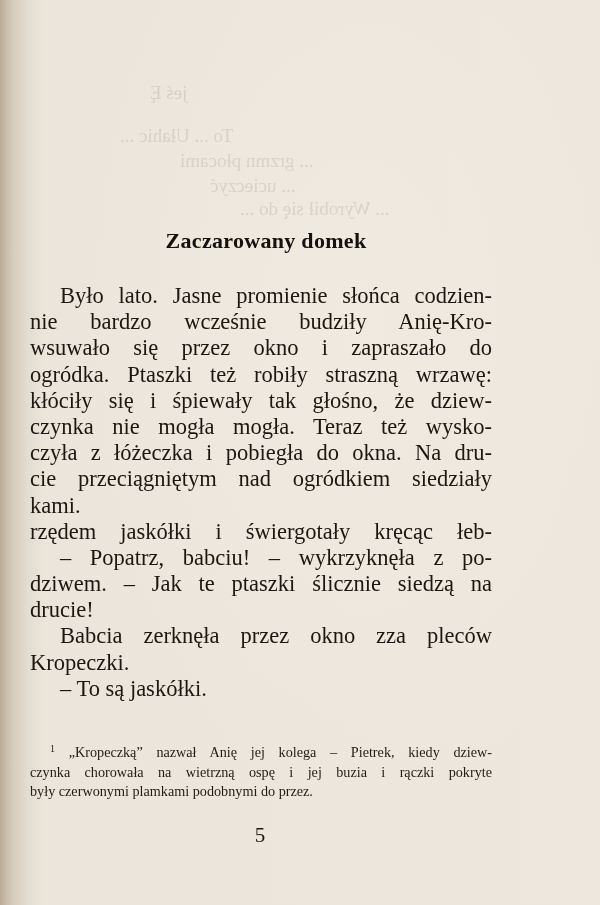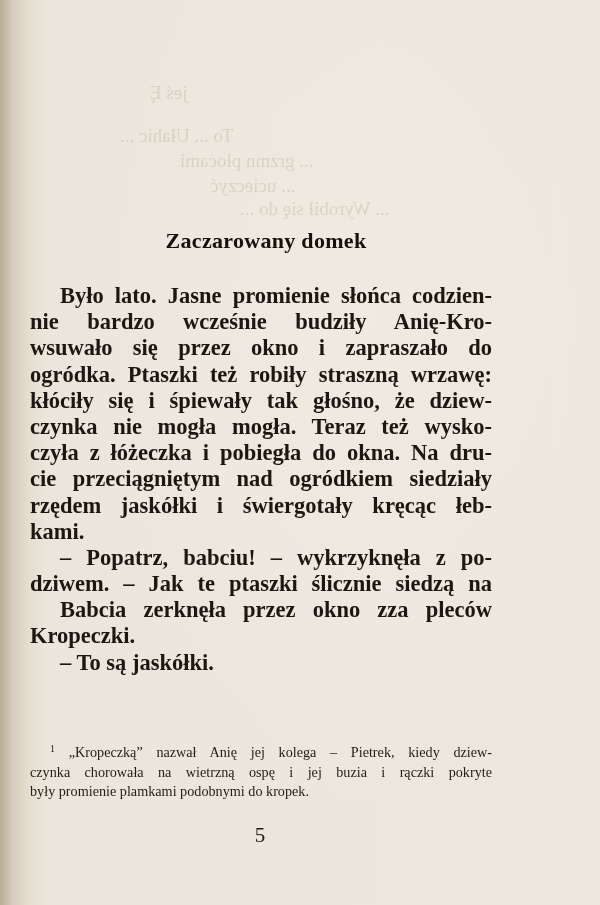--- a/index.html
+++ b/index.html
@@ -22,21 +22,21 @@
   .bleed span {
     position: absolute; font-size: 19px; color: rgba(120,110,95,0.18);
     white-space: nowrap; transform: scaleX(-1);
   }
   .title {
     position: absolute; left: 0; width: 532px; top: 228px;
     text-align: center; font-weight: bold; font-size: 22px; letter-spacing: 0.3px;
     color: #15110d;
   }
   .body-text {
-    position: absolute; left: 30px; top: 283px; width: 462px; font-weight: bold;
+    position: absolute; left: 30px; top: 283px; width: 462px;
   }
   .line {
     font-size: 22.5px; line-height: 26.2px; height: 26.2px;
     white-space: nowrap; text-align: justify; text-align-last: justify;
     color: #1c1712;
   }
   .line.indent { padding-left: 30px; }
   .line.last { text-align-last: left; }
   sup.fn { font-size: 13px; vertical-align: 8px; line-height: 0; }
   .footnote {
@@ -70,29 +70,30 @@
 
   <div class="body-text">
     <div class="line indent">Było lato. Jasne promienie słońca codzien-</div>
     <div class="line">nie bardzo wcześnie budziły Anię-Kro-</div>
     <div class="line">wsuwało się przez okno i zapraszało do</div>
     <div class="line">ogródka. Ptaszki też robiły straszną wrzawę:</div>
     <div class="line">kłóciły się i śpiewały tak głośno, że dziew-</div>
     <div class="line">czynka nie mogła mogła. Teraz też wysko-</div>
     <div class="line">czyła z łóżeczka i pobiegła do okna. Na dru-</div>
     <div class="line">cie przeciągniętym nad ogródkiem siedziały</div>
+    <div class="line last">kami.</div>
     <div class="line">rzędem jaskółki i świergotały kręcąc łeb-</div>
-    <div class="line last">kami.</div>
     <div class="line indent">– Popatrz, babciu! – wykrzyknęła z po-</div>
     <div class="line">dziwem. – Jak te ptaszki ślicznie siedzą na</div>
+    <div class="line last">drucie!</div>
     <div class="line indent">Babcia zerknęła przez okno zza pleców</div>
     <div class="line last">Kropeczki.</div>
     <div class="line indent last">– To są jaskółki.</div>
   </div>
 
   <div class="footnote">
     <div class="fline indent"><sup class="fn" style="font-size:10px;vertical-align:5px;">1</sup><span> „Kropeczką” nazwał Anię jej kolega – Pietrek, kiedy dziew-</span></div>
     <div class="fline">czynka chorowała na wietrzną ospę i jej buzia i rączki pokryte</div>
-    <div class="fline last">były promienie plamkami podobnymi do kropek.</div>
+    <div class="fline last">były czerwonymi plamkami podobnymi do przez.</div>
   </div>
 
   <div class="page-number">5</div>
 </div>
 
 </body></html>

